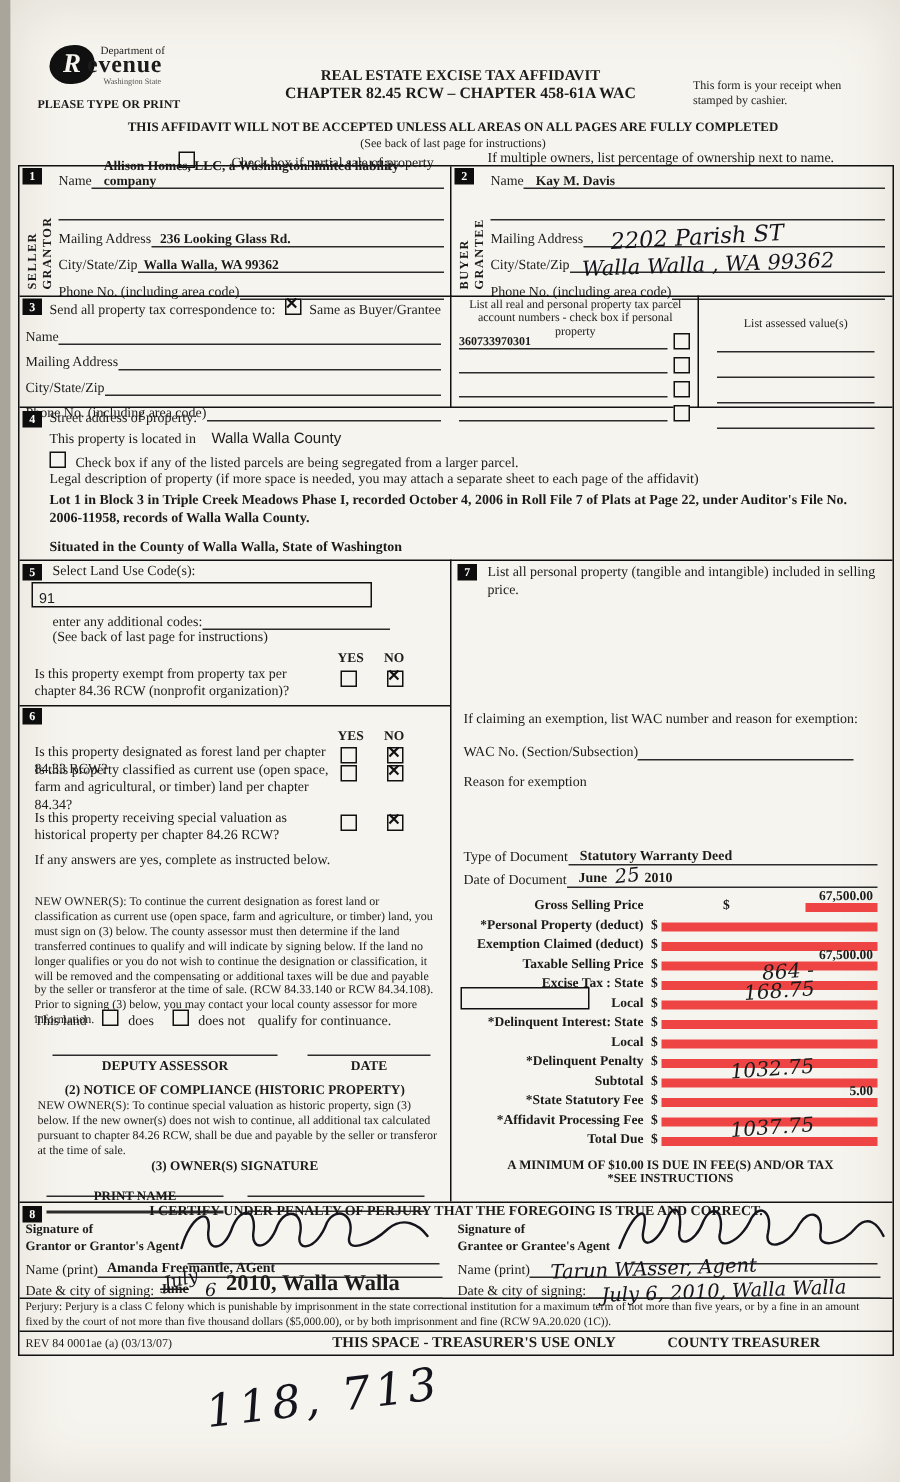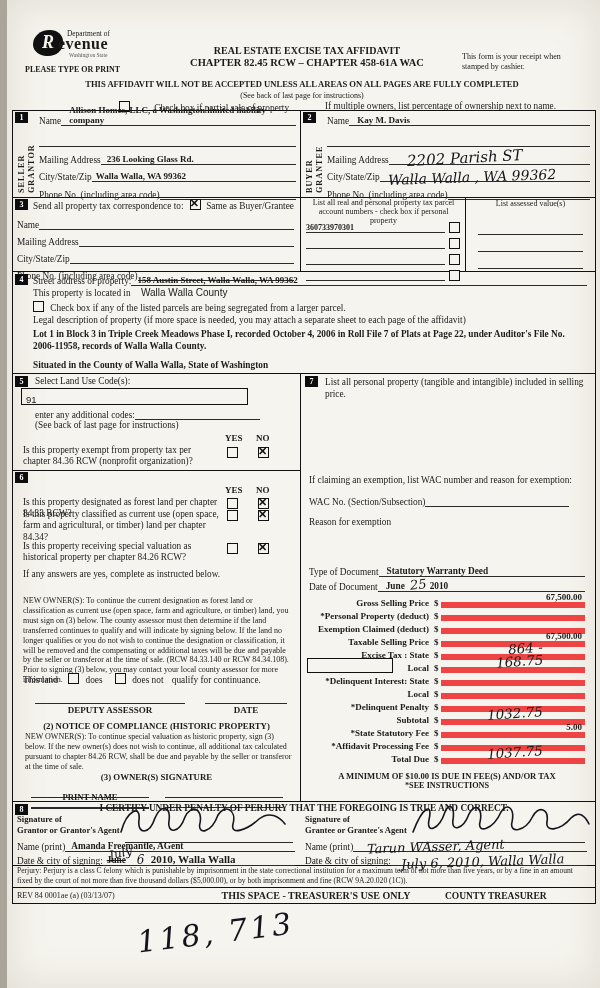--- a/index.html
+++ b/index.html
@@ -181,44 +181,41 @@
             <span class="cb" style="margin-left:4px;"></span>
           </div>
         <div class="row" style="margin-top:4px;">
             <span class="fill"></span>
             <span class="cb" style="margin-left:4px;"></span>
           </div>
       </div>
     </div>
 
     <div class="abs" style="left:452px;top:86px;right:0;height:74px;border-left:1px solid #111;border-bottom:1px solid #111;">
-      <div class="sm center" style="padding-top:2px;">List assessed value(s)</div>
+      <div class="sm center" style="padding-top:14px;">List assessed value(s)</div>
       <div class="abs" style="left:12px;right:12px;top:26px;">
         <div class="row">
             <span class="fill"></span>
           </div>
         <div class="row" style="margin-top:5px;">
             <span class="fill"></span>
           </div>
         <div class="row" style="margin-top:5px;">
             <span class="fill"></span>
           </div>
         <div class="row" style="margin-top:5px;">
             <span class="fill"></span>
           </div>
       </div>
     </div>
 
     <div class="abs" style="left:0;top:160px;right:0;height:102px;border-bottom:1.4px solid #111;">
       <span class="num abs" style="left:2px;top:3px;">4</span>
       <div class="row base abs" style="left:20px;top:3px;right:8px;">
         <span>Street address of property:</span>
-        <span class="fill">
-            <span class="b abs" style="left:6px;bottom:0;font-size:9px;">158 Austin Street, Walla Walla, WA  99362</span>
-          </span>
       </div>
       <div class="abs base" style="left:20px;top:16px;">
         <span>This property is located in</span>
         <span class="sans" style="margin-left:8px;font-size:10px;">Walla Walla County</span>
       </div>
       <div class="abs base" style="left:20px;top:30px;">
         <span class="cb"></span>
         <span style="margin-left:4px;">Check box if any of the listed parcels are being segregated from a larger parcel.</span>
       </div>
       <div class="abs base" style="left:20px;top:44px;right:10px;">Legal description of property (if more space is needed, you may attach a separate sheet to each page of the affidavit)</div>
@@ -310,21 +307,21 @@
       </div>
       <div class="trow row abs" style="left:8px;top:207px;right:10px;">
         <span class="base">Date of Document</span>
         <span class="fill">
           <span class="b abs" style="left:8px;bottom:0;font-size:9.3px;">June</span>
           <span class="hw abs" style="left:32px;bottom:-1px;font-size:13px;transform:rotate(-6deg);">25</span>
           <span class="b abs" style="left:52px;bottom:0;font-size:9.3px;">2010</span>
         </span>
       </div>
 
-      <div class="finrow" style="top:222px;">
+      <div class="finrow" style="top:222px;gap:48px;">
         <span class="flabel">Gross Selling Price</span>
           <span class="fd">$</span>
         <span class="fline">
             <span class="fval">67,500.00</span>
           </span>
       </div>
       <div class="finrow" style="top:235px;">
         <span class="flabel">*Personal Property (deduct)</span>
           <span class="fd">$</span>
         <span class="fline">
@@ -432,21 +429,21 @@
           <span class="fill">
               <span class="b abs" style="left:6px;bottom:0;font-size:9.3px;">Amanda Freemantle, AGent</span>
             </span>
         </div>
         <div class="row base abs" style="left:0;top:40px;width:278px;">
           <span>Date &amp; city of signing:</span>
           <span class="fill">
             <span class="b abs" style="left:4px;bottom:0;font-size:9.3px;text-decoration:line-through;">June</span>
             <span class="hw abs" style="left:6px;bottom:5px;font-size:12px;transform:rotate(-14deg);">July</span>
             <span class="hw abs" style="left:34px;bottom:-2px;font-size:12px;">6</span>
-            <span class="b abs" style="left:48px;bottom:0;font-size:11px;">2010, Walla Walla</span>
+            <span class="b abs" style="left:48px;bottom:0;font-size:15px;">2010, Walla Walla</span>
           </span>
         </div>
       </div>
 
       <div class="abs" style="left:292px;top:12px;right:6px;">
         <div class="abs b" style="left:0;top:0;font-size:8.6px;line-height:1.3;">
           <div>Signature of</div>
           <div>Grantee or Grantee's Agent</div>
         </div>
         <span class="line abs" style="left:112px;top:18px;width:168px;"></span>

